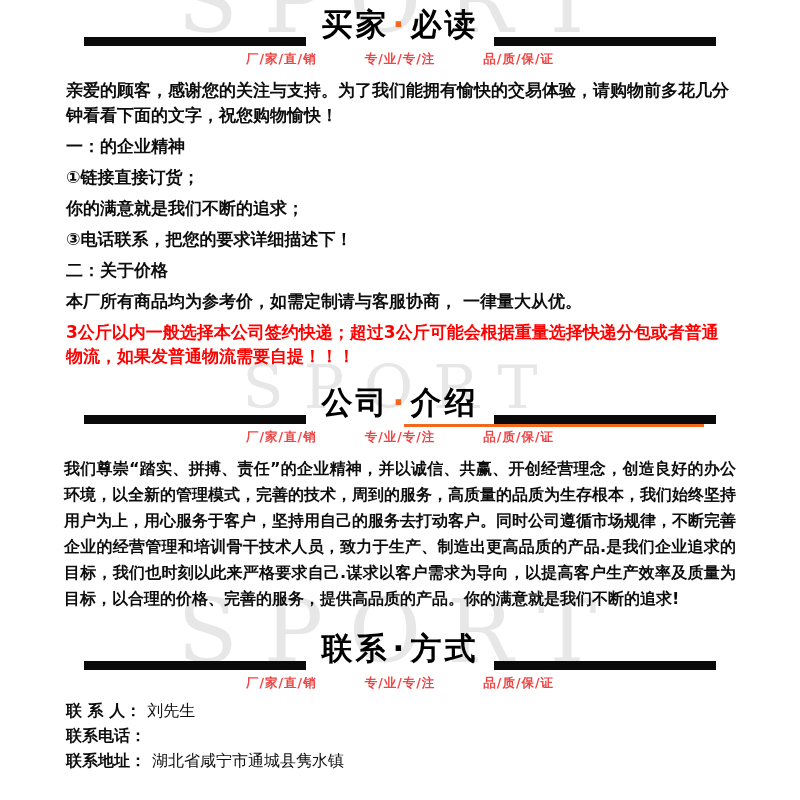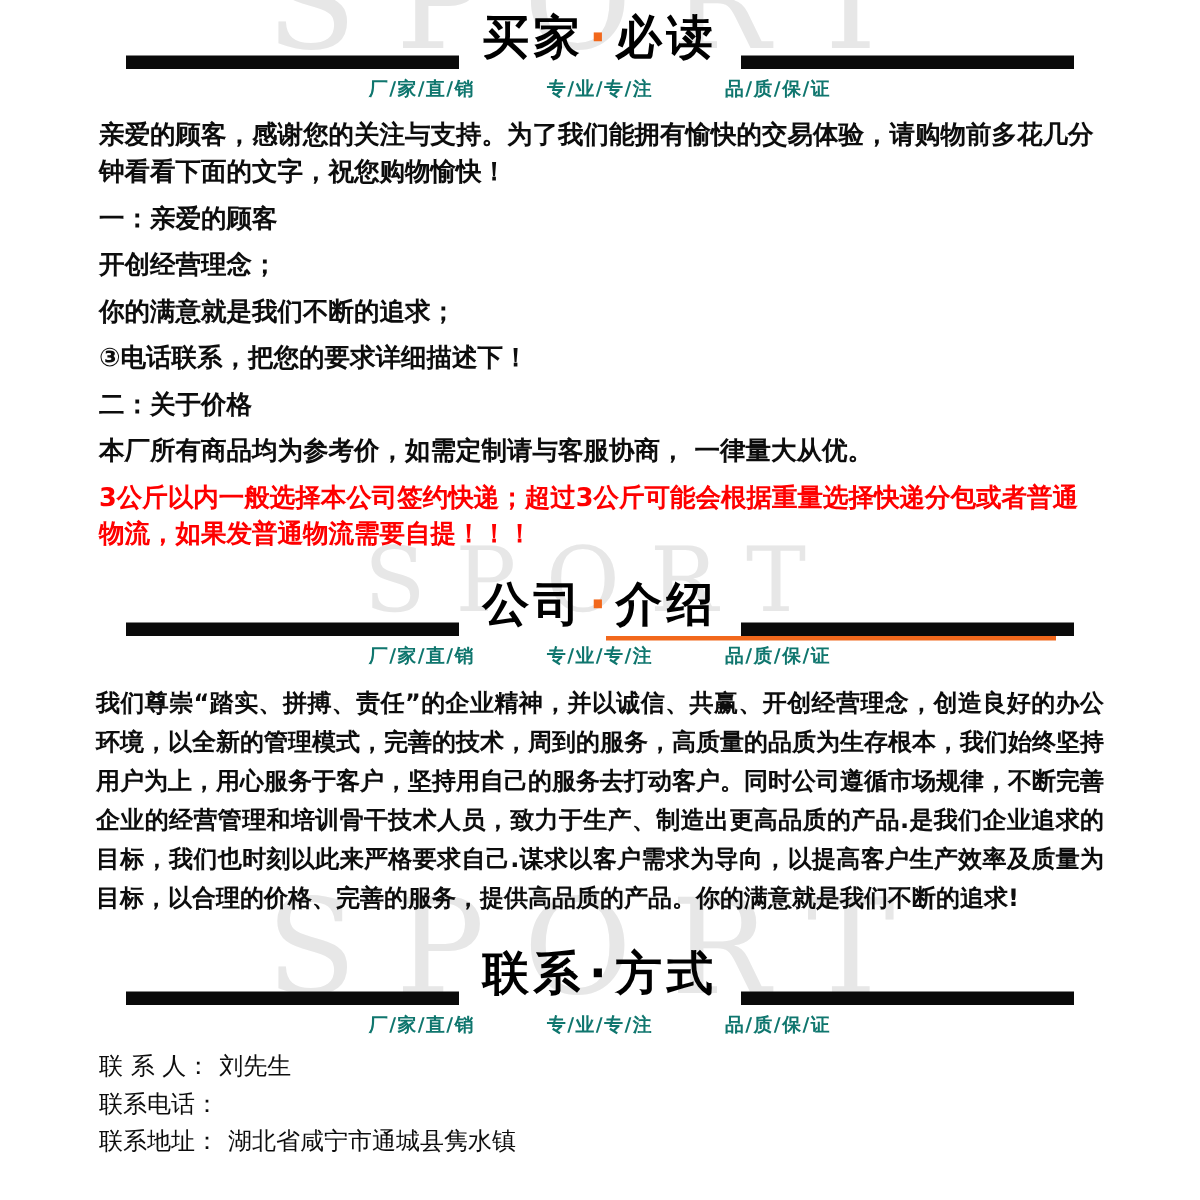--- a/index.html
+++ b/index.html
@@ -24,21 +24,21 @@
   .wm-3 { top: -48px; }
   .header-row { position: relative; z-index: 1; display: flex; align-items: flex-end; height: 42px; }
   .bar { flex: 1 1 auto; height: 9px; background: #0a0a0a; }
   .header-title { padding: 0 16px; font-size: 31px; font-weight: 700; letter-spacing: 3px; white-space: nowrap; color: #000; }
   .dot-accent { color: #f2681c; padding: 0 3px; }
   .dot-plain { color: #000; padding: 0 3px; }
   .accent-underline { position: absolute; z-index: 1; right: 12px; bottom: -3px; width: 300px; height: 3px; background: #f2681c; }
 
   .tagline {
     display: flex; justify-content: center; gap: 48px; margin-top: 5px;
-    font-size: 12.5px; font-weight: 700; color: #0f766e; letter-spacing: 1px;
+    font-size: 12.5px; font-weight: 700; color: #ef4444; letter-spacing: 1px;
     position: relative; z-index: 1;
   }
 
   
   .body-block { padding: 0 66px; margin-top: 10px; font-size: 17px; font-weight: 600; line-height: 25px; position: relative; z-index: 1; }
   .body-block .line { margin: 6px 0; }
   .body-block .heading { font-weight: 700; }
   .intro { margin-bottom: 4px; }
   .warning { color: #fe0000; font-weight: 700; line-height: 24px; margin-top: 3px; }
 
@@ -47,21 +47,21 @@
 
   
   .company-para {
     padding: 0 64px; margin-top: 10px; font-size: 16px; font-weight: 600;
     line-height: 26px; text-align: justify; position: relative; z-index: 1;
   }
 
   
   .contacts { padding-left: 66px; margin-top: 6px; font-size: 16px; line-height: 25px; position: relative; z-index: 1; }
   .contact-row { display: flex; }
-  .contact-label { font-weight: 400; white-space: nowrap; }
+  .contact-label { font-weight: 700; white-space: nowrap; }
   .contact-value { font-weight: 400; margin-left: 6px; }
 </style>
 </head>
 <body>
 
 <div class="page">
 
   <div class="header-wrap" style="margin-top:4px;">
     <div class="watermark wm-1">SPORT</div>
     <div class="header-row">
@@ -73,22 +73,22 @@
     </div>
   </div>
   <div class="tagline">
     <span>厂/家/直/销</span>
     <span>专/业/专/注</span>
     <span>品/质/保/证</span>
   </div>
 
   <div class="body-block">
     <div class="line intro">亲爱的顾客，感谢您的关注与支持。为了我们能拥有愉快的交易体验，请购物前多花几分钟看看下面的文字，祝您购物愉快！</div>
-    <div class="line heading">一：亲爱的顾客</div>
-    <div class="line">开创经营理念；</div>
+    <div class="line heading">一：的企业精神</div>
+    <div class="line">①链接直接订货；</div>
     <div class="line">你的满意就是我们不断的追求；</div>
     <div class="line">③电话联系，把您的要求详细描述下！</div>
     <div class="line heading">二：关于价格</div>
     <div class="line">本厂所有商品均为参考价，如需定制请与客服协商， 一律量大从优。</div>
     <div class="line warning">3公斤以内一般选择本公司签约快递；超过3公斤可能会根据重量选择快递分包或者普通物流，如果发普通物流需要自提！！！</div>
   </div>
 
   <div class="header-wrap mt-header-2">
     <div class="watermark wm-2">SPORT</div>
     <div class="header-row">

